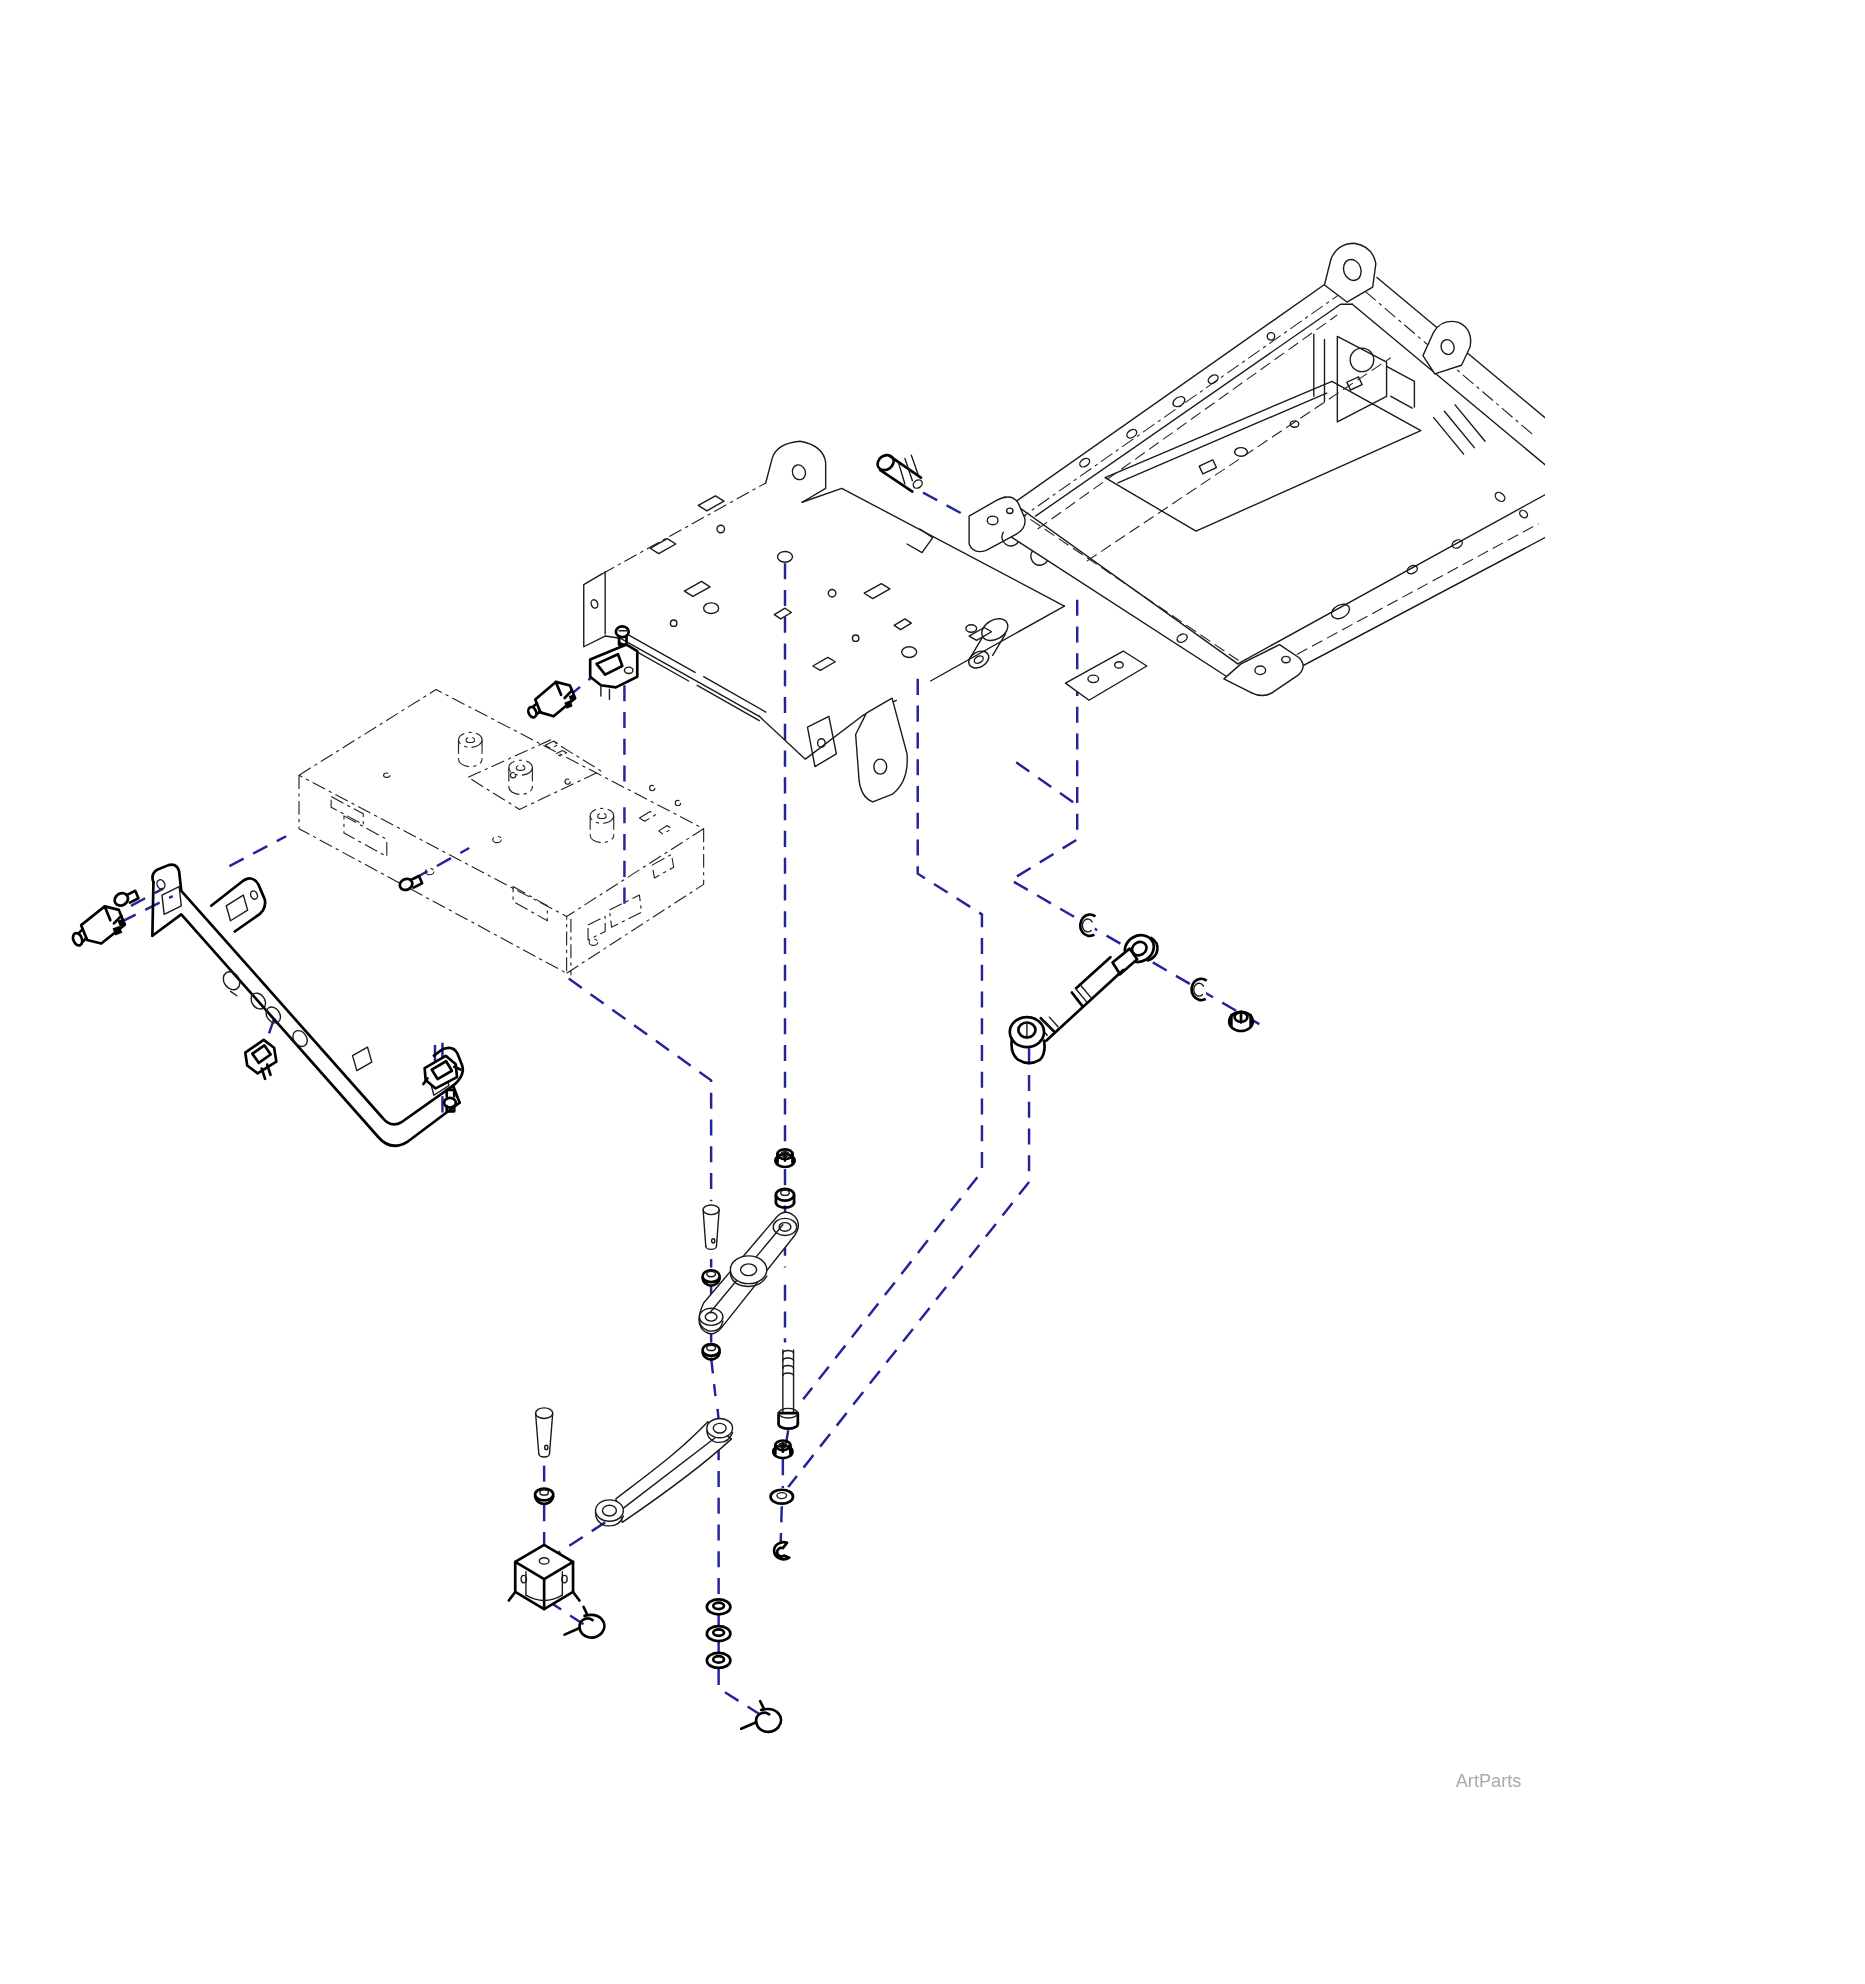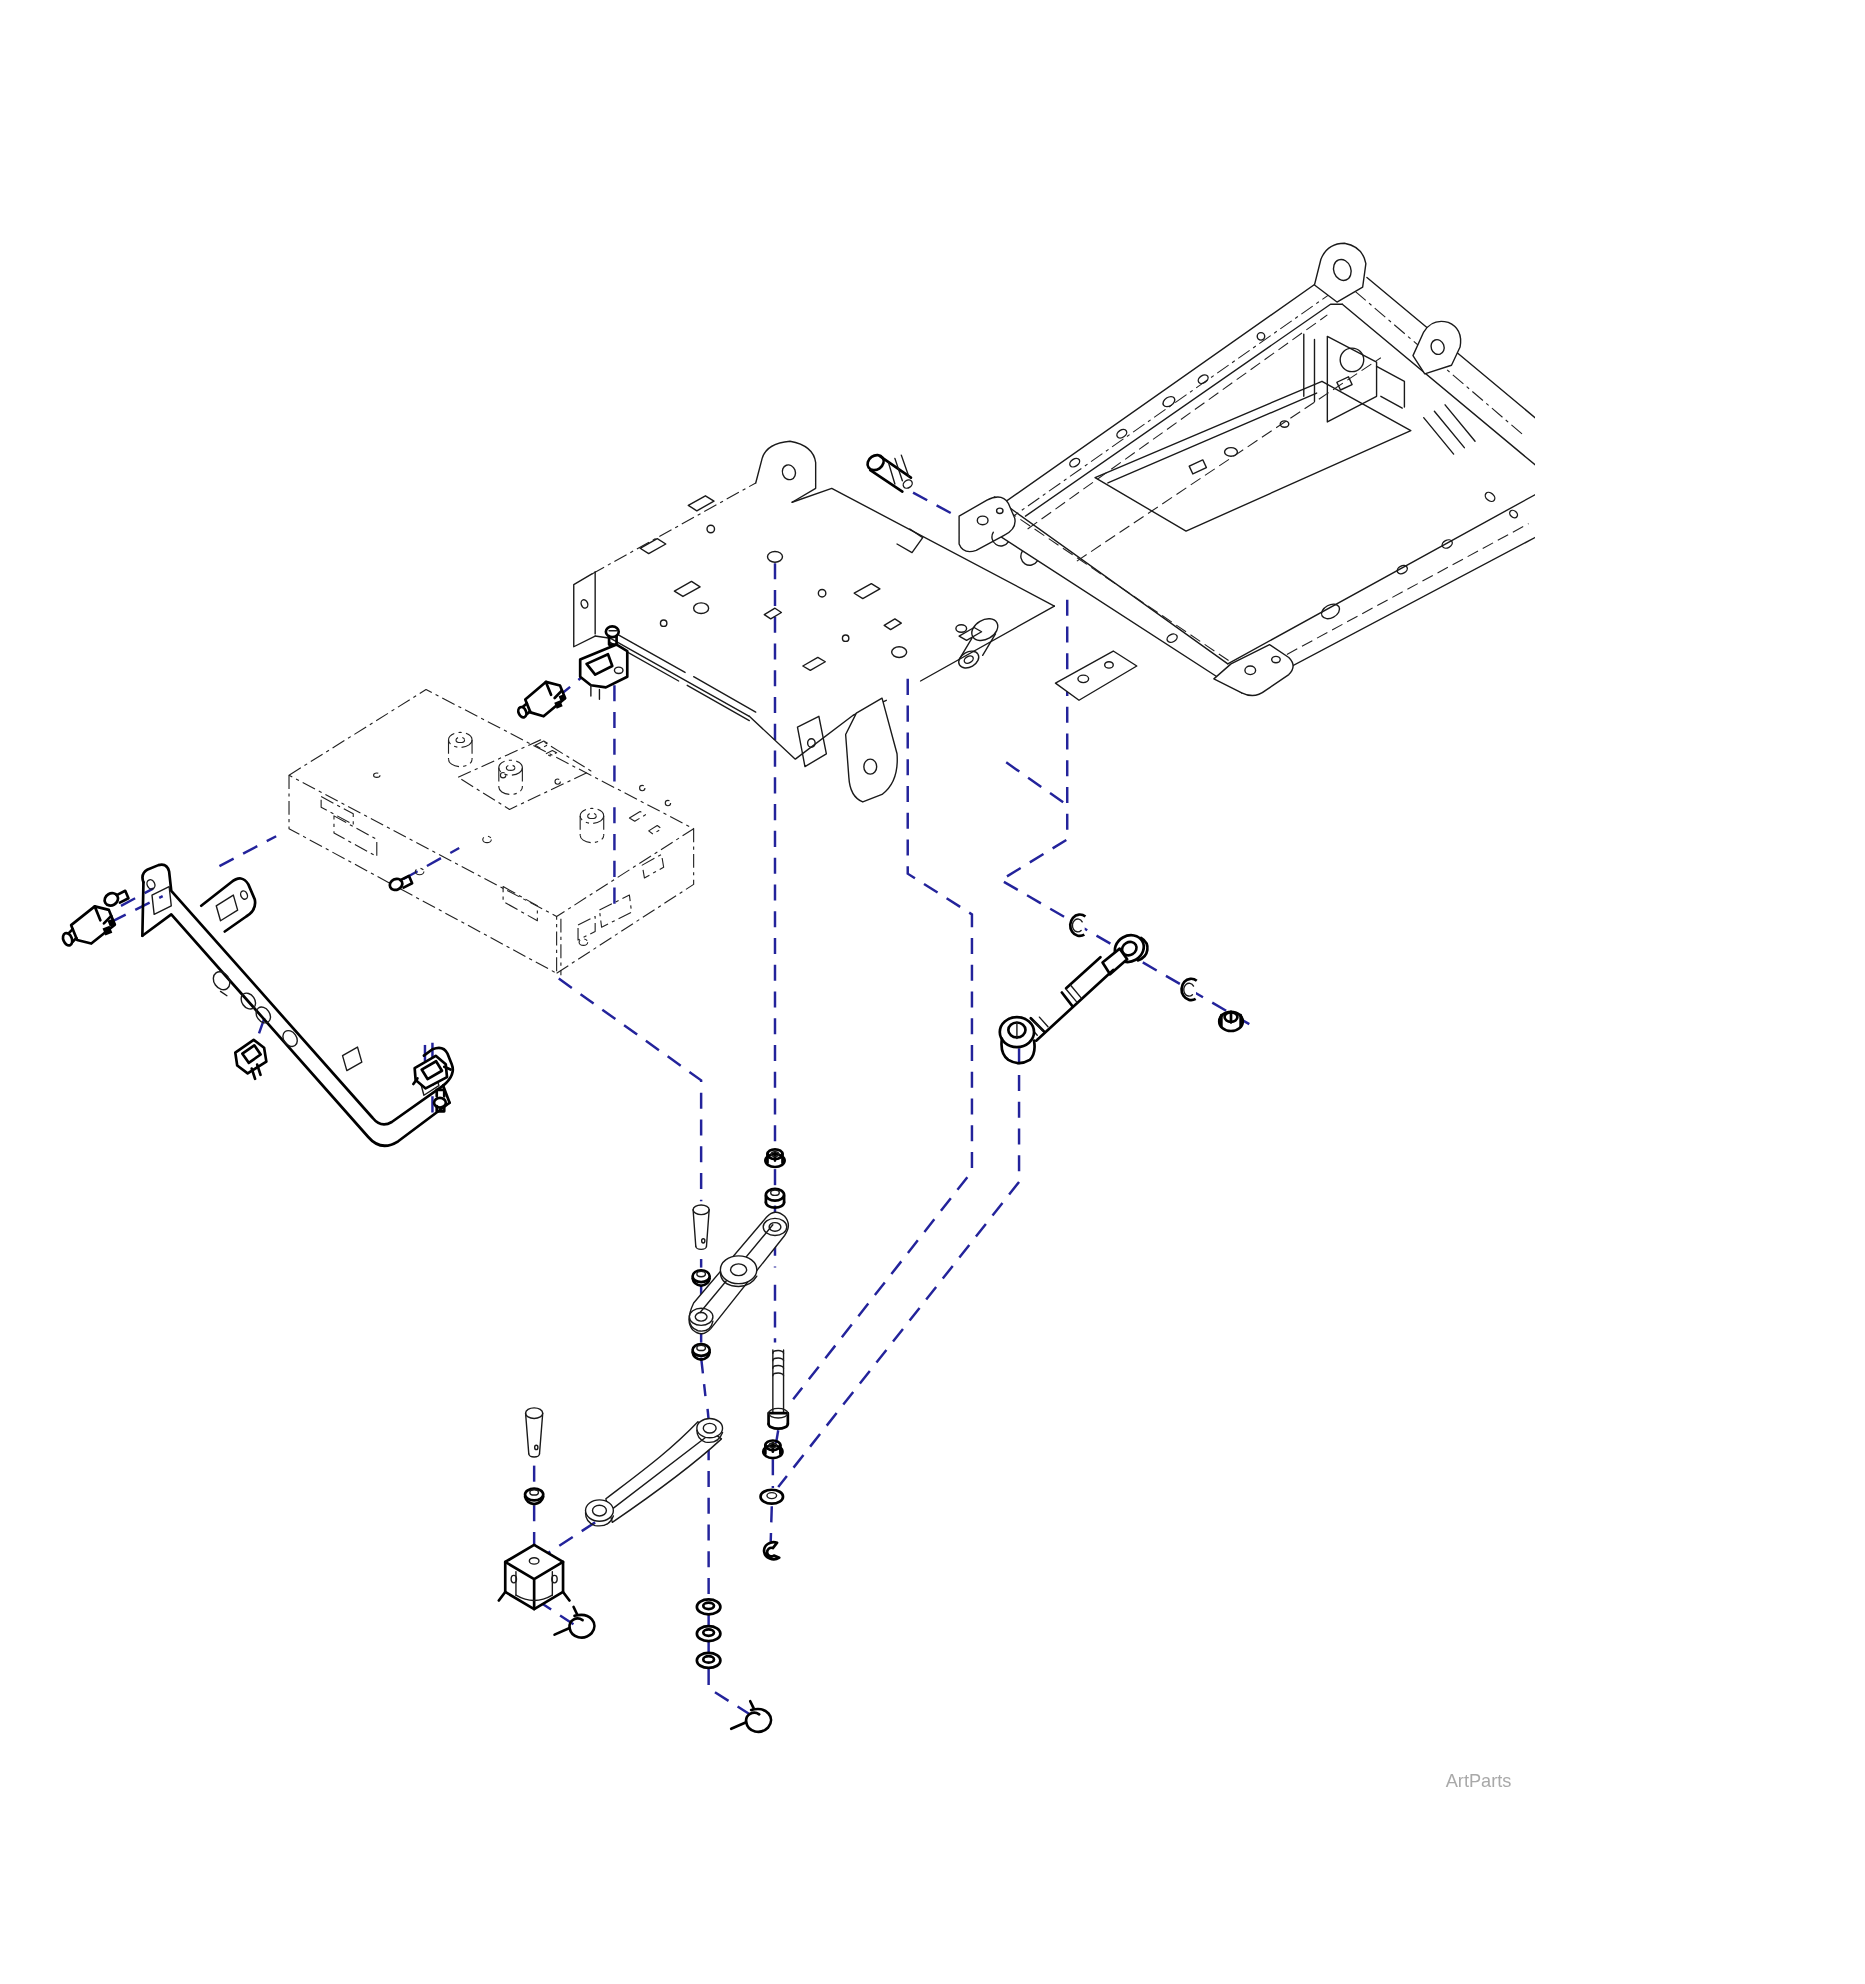--- a/index.html
+++ b/index.html
@@ -2,21 +2,21 @@
 <html style="--accent: #23239B; --ink: #1A1A1A; --wm: #A9A9A9; --bg: #FFFFFF;font-size:7px"><head>
 <meta charset="utf-8">
 <style>
   :root{
     --accent:#23239B;
     --ink:#1A1A1A;
     --wm:#A9A9A9;
     --bg:#FFFFFF;
   }
   html,body{margin:0;padding:0;background:var(--bg);}
-  .canvas{position:relative;width:1535px;height:1985px;background:var(--bg);overflow:hidden;}
+  .canvas{position:relative;width:1535px;height:1985px;background:var(--bg);overflow:hidden;margin-left:10px;}
   svg{display:block;width:100%;height:100%;}
   .k  {stroke:var(--ink);fill:none;stroke-width:1.3;stroke-linecap:round;stroke-linejoin:round;}
   .kw {stroke:var(--ink);fill:#fff;stroke-width:1.3;stroke-linejoin:round;}
   .kb {stroke:#000;fill:none;stroke-width:2.5;stroke-linecap:round;stroke-linejoin:round;}
   .kbw{stroke:#000;fill:#fff;stroke-width:2.5;stroke-linejoin:round;}
   .ph {stroke:#222;fill:none;stroke-width:1.05;stroke-dasharray:13 4 3 4;stroke-linejoin:round;}
   .hid{stroke:#222;fill:none;stroke-width:1;stroke-dasharray:11 5;}
   .bl {stroke:var(--accent);fill:none;stroke-width:2.3;stroke-dasharray:15 10;stroke-linecap:butt;}
   .wm {font-family:"Liberation Sans", sans-serif;font-size:17px;fill:var(--wm);}
 </style>

